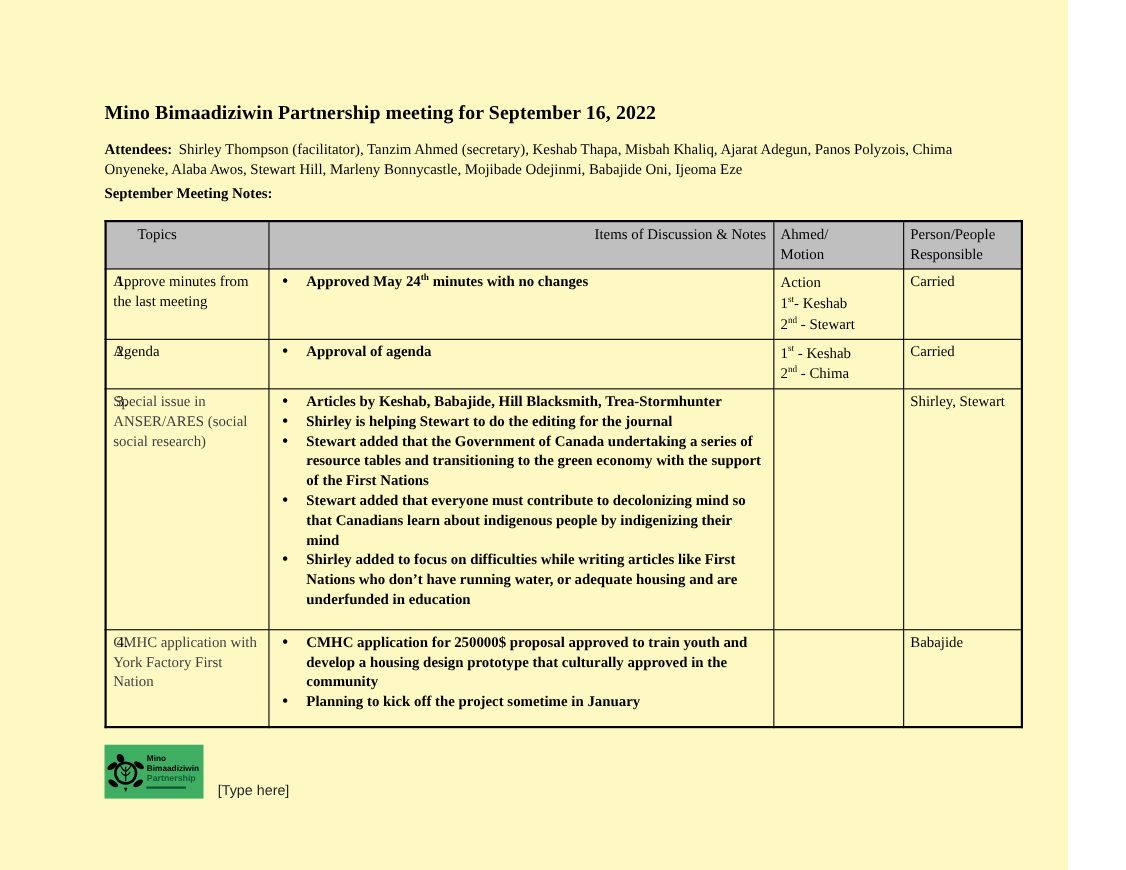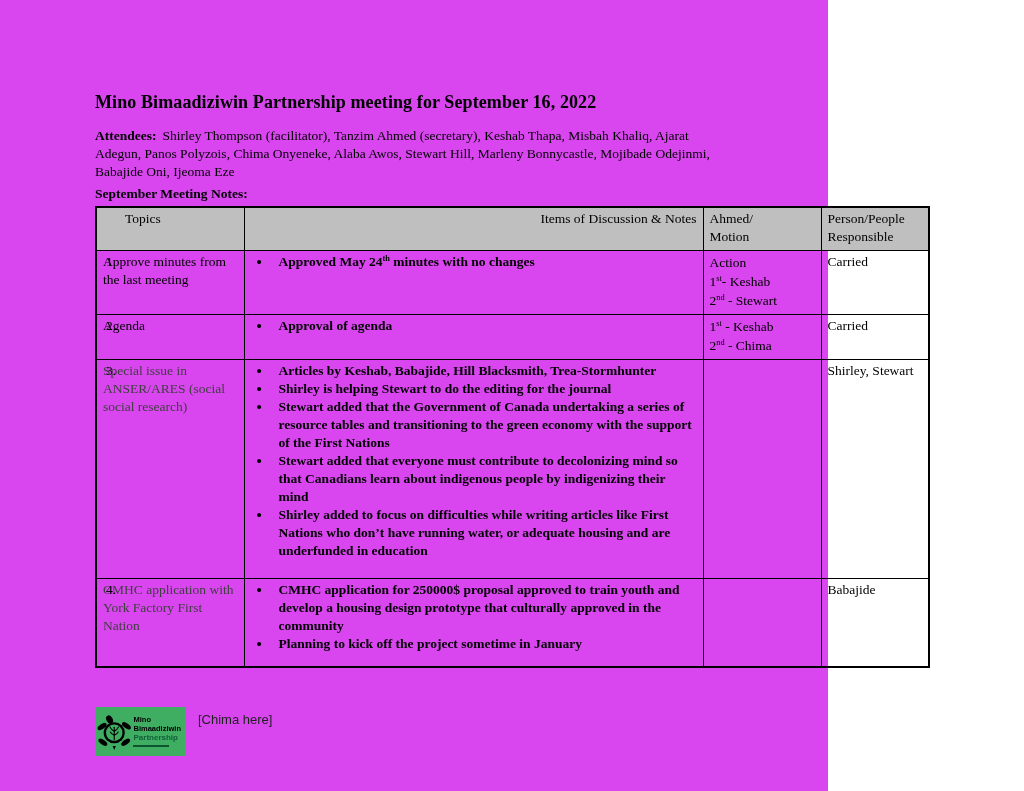--- a/index.html
+++ b/index.html
@@ -1,30 +1,30 @@
 <!DOCTYPE html>
 <html><head>
 <meta charset="utf-8">
 <style>
   * { margin: 0; padding: 0; box-sizing: border-box; }
   html, body { background: #ffffff; }
   body { width: 1024px; height: 791px; overflow: hidden; }
   .page {
-    width: 828px; height: 791px; background: #d946ef; position: relative;
+    width: 971px; height: 791px; background: #fef9c3; position: relative;
     font-family: "Liberation Serif", serif; color: #000;
     padding: 92px 92px 0 95px;
   }
   .doc-title { font-size: 18px; font-weight: bold; letter-spacing: .1px; }
   .meta-line { font-size: 13.5px; line-height: 18px; margin-top: 14px; }
   .meta-label { font-weight: bold; margin-right: 6px; }
   .section-heading { font-size: 13.5px; font-weight: bold; margin-top: 5px; }
 
   table.notes {
     border-collapse: collapse; table-layout: fixed; width: 833px;
-    margin-top: 4px; font-size: 13.5px; padding-left: 16px;
+    margin-top: 16px; font-size: 13.5px; padding-left: 16px;
   }
   table.notes th, table.notes td {
     border: 1.5px solid #000; vertical-align: top; padding: 2px 6px 4px 6px;
     line-height: 18px;
   }
   table.notes { border: 2px solid #000; }
   thead th { background: #bfbfbf; font-weight: normal; text-align: left; height: 37px; }
   thead th.c-topics { padding-left: 28px; }
   thead th.c-items { text-align: right; }
 
@@ -36,21 +36,21 @@
   td.items-cell li { position: relative; padding-left: 28px; }
   td.items-cell li::before {
     content: "\2022"; position: absolute; left: 6px; top: 0; font-size: 15px;
   }
   td.action-cell div { line-height: 19px; }
   sup { font-size: 0.62em; vertical-align: super; line-height: 0; }
 
   tr.r1 { height: 61px; } tr.r2 { height: 37px; }
   tr.r3 { height: 219px; } tr.r4 { height: 88px; }
 
-  .footer { position: absolute; left: 95px; top: 707px; display: flex; align-items: flex-start; }
+  .footer { position: absolute; left: 95px; top: 677px; display: flex; align-items: flex-end; }
   .logo {
     width: 90px; height: 49px; background: #3fae63; display: flex;
     align-items: center; padding: 3px 4px 3px 2px;
   }
   .logo-text { font-family: "Liberation Sans", sans-serif; color: #000; margin-left: 2px; }
   .logo-text .l1, .logo-text .l2 { font-size: 7.5px; font-weight: bold; line-height: 8.5px; }
   .logo-text .l3 { font-size: 8px; font-weight: bold; color: #106038; line-height: 9px; }
   .logo-tagline { width: 36px; height: 2px; background: #0d5531; margin-top: 3px; }
   .type-here {
     font-family: "Liberation Sans", sans-serif; font-size: 13px; color: #1f1f1f;
@@ -184,16 +184,16 @@
           <path d="M22 27 Q25.5 26 27 23"></path>
         </g>
       </svg>
       <div class="logo-text">
         <div class="l1">Mino</div>
         <div class="l2">Bimaadiziwin</div>
         <div class="l3">Partnership</div>
         <div class="logo-tagline"></div>
       </div>
     </div>
-    <div class="type-here">[Chima here]</div>
+    <div class="type-here">[Type here]</div>
   </div>
 
 </div>
 
 </body></html>

